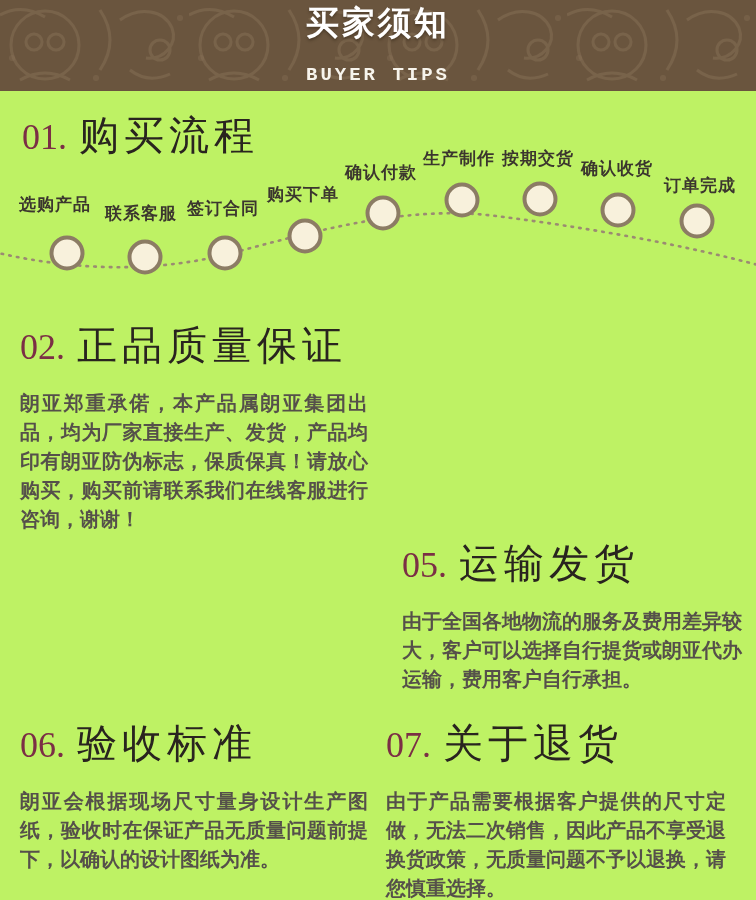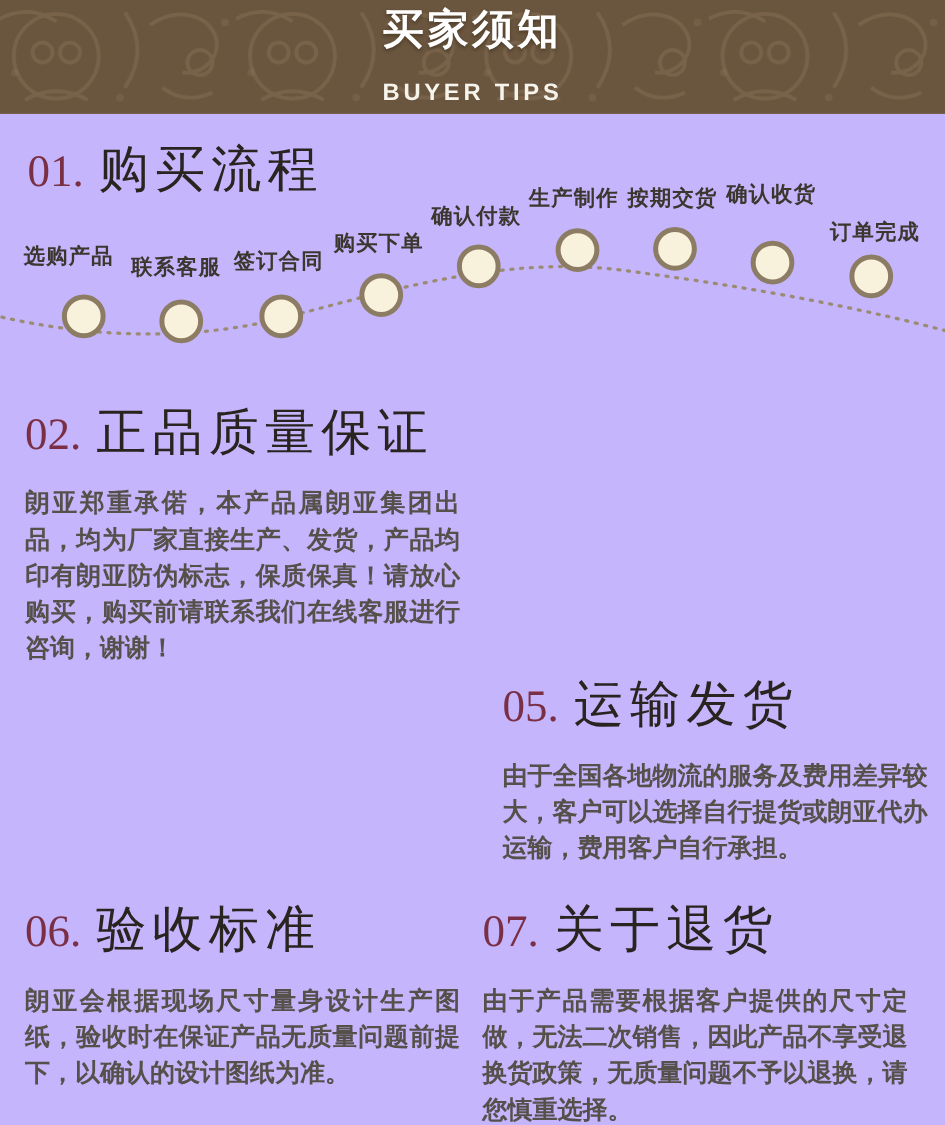--- a/index.html
+++ b/index.html
@@ -4,21 +4,21 @@
 <style>
   html,body{margin:0;padding:0;}
   body{
     width:756px;height:900px;
     font-family:"Liberation Sans","DejaVu Sans",sans-serif;
     background:#f8f1dc;
     overflow:hidden;
   }
   .page{
     position:relative;width:756px;height:900px;
-    background:#c4b5fd;
+    background:#bef264;
   }
   
   .header{
     position:absolute;left:0;top:0;width:756px;height:91px;
     background:#6a553e;
     overflow:hidden;
   }
   .header svg.damask{position:absolute;left:0;top:0;}
   .header-text{
     position:absolute;left:0;top:0;width:100%;height:100%;
@@ -26,21 +26,21 @@
     z-index:2;
   }
   .header-title{
     color:#ffffff;font-size:33px;font-weight:bold;letter-spacing:3px;
     text-shadow:0 2px 3px rgba(40,28,16,.45);
     line-height:1.1;
   }
   .header-subtitle{
     color:#f7f4ec;font-size:19px;font-weight:bold;letter-spacing:3px;
     margin-top:22px;
-    font-family:Liberation Sans, sans-serif;
+    font-family:Liberation Mono, monospace;
   }
   
   .sec-head{white-space:nowrap;}
   .sec-num{
     font-family:"Liberation Serif","DejaVu Serif",serif;
     font-size:36px;color:#7b2f45;font-weight:normal;
     vertical-align:baseline;
   }
   .sec-title{
     font-family:"Liberation Serif","DejaVu Serif",serif;
@@ -120,21 +120,21 @@
     </g>
   </svg>
 
   <div class="flow-label" style="left:55px;top:193px;">选购产品</div>
   <div class="flow-label" style="left:141px;top:202px;">联系客服</div>
   <div class="flow-label" style="left:223px;top:197px;">签订合同</div>
   <div class="flow-label" style="left:303px;top:183px;">购买下单</div>
   <div class="flow-label" style="left:381px;top:161px;">确认付款</div>
   <div class="flow-label" style="left:459px;top:147px;">生产制作</div>
   <div class="flow-label" style="left:538px;top:147px;">按期交货</div>
-  <div class="flow-label" style="left:617px;top:144px;">确认收货</div>
+  <div class="flow-label" style="left:617px;top:157px;">确认收货</div>
   <div class="flow-label" style="left:700px;top:174px;">订单完成</div>
 
   <div class="section" style="left:20px;top:318px;width:348px;">
     <h2 class="sec-head">
       <span class="sec-num">02.</span><span class="sec-title">正品质量保证</span>
     </h2>
     <p class="sec-body">朗亚郑重承偌，本产品属朗亚集团出品，均为厂家直接生产、发货，产品均印有朗亚防伪标志，保质保真！请放心购买，购买前请联系我们在线客服进行咨询，谢谢！</p>
   </div>
 
 

